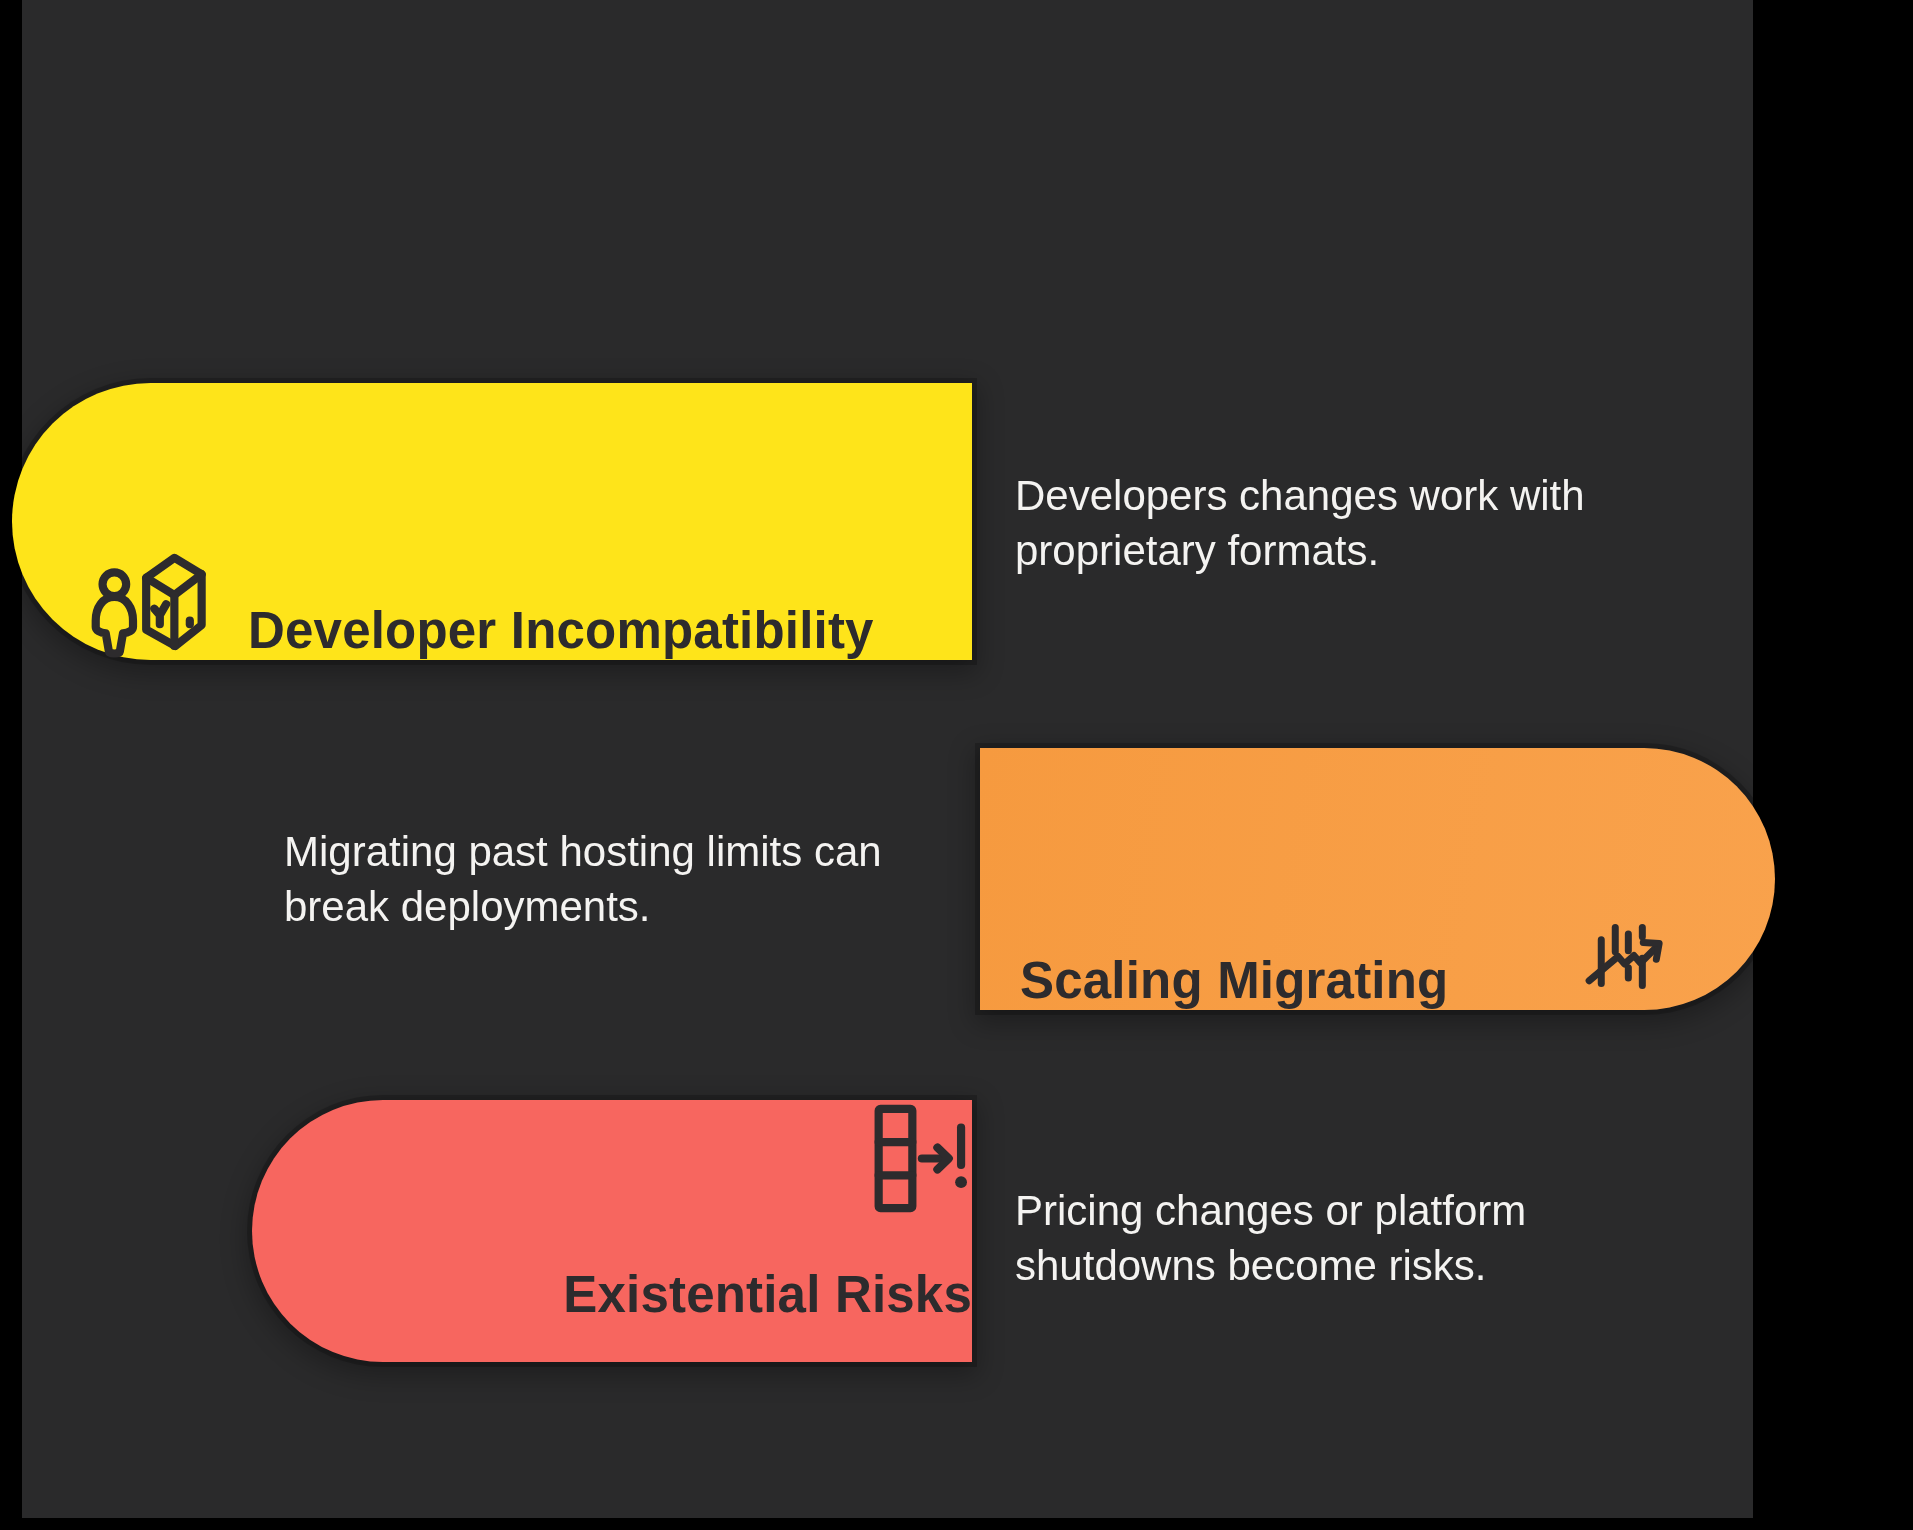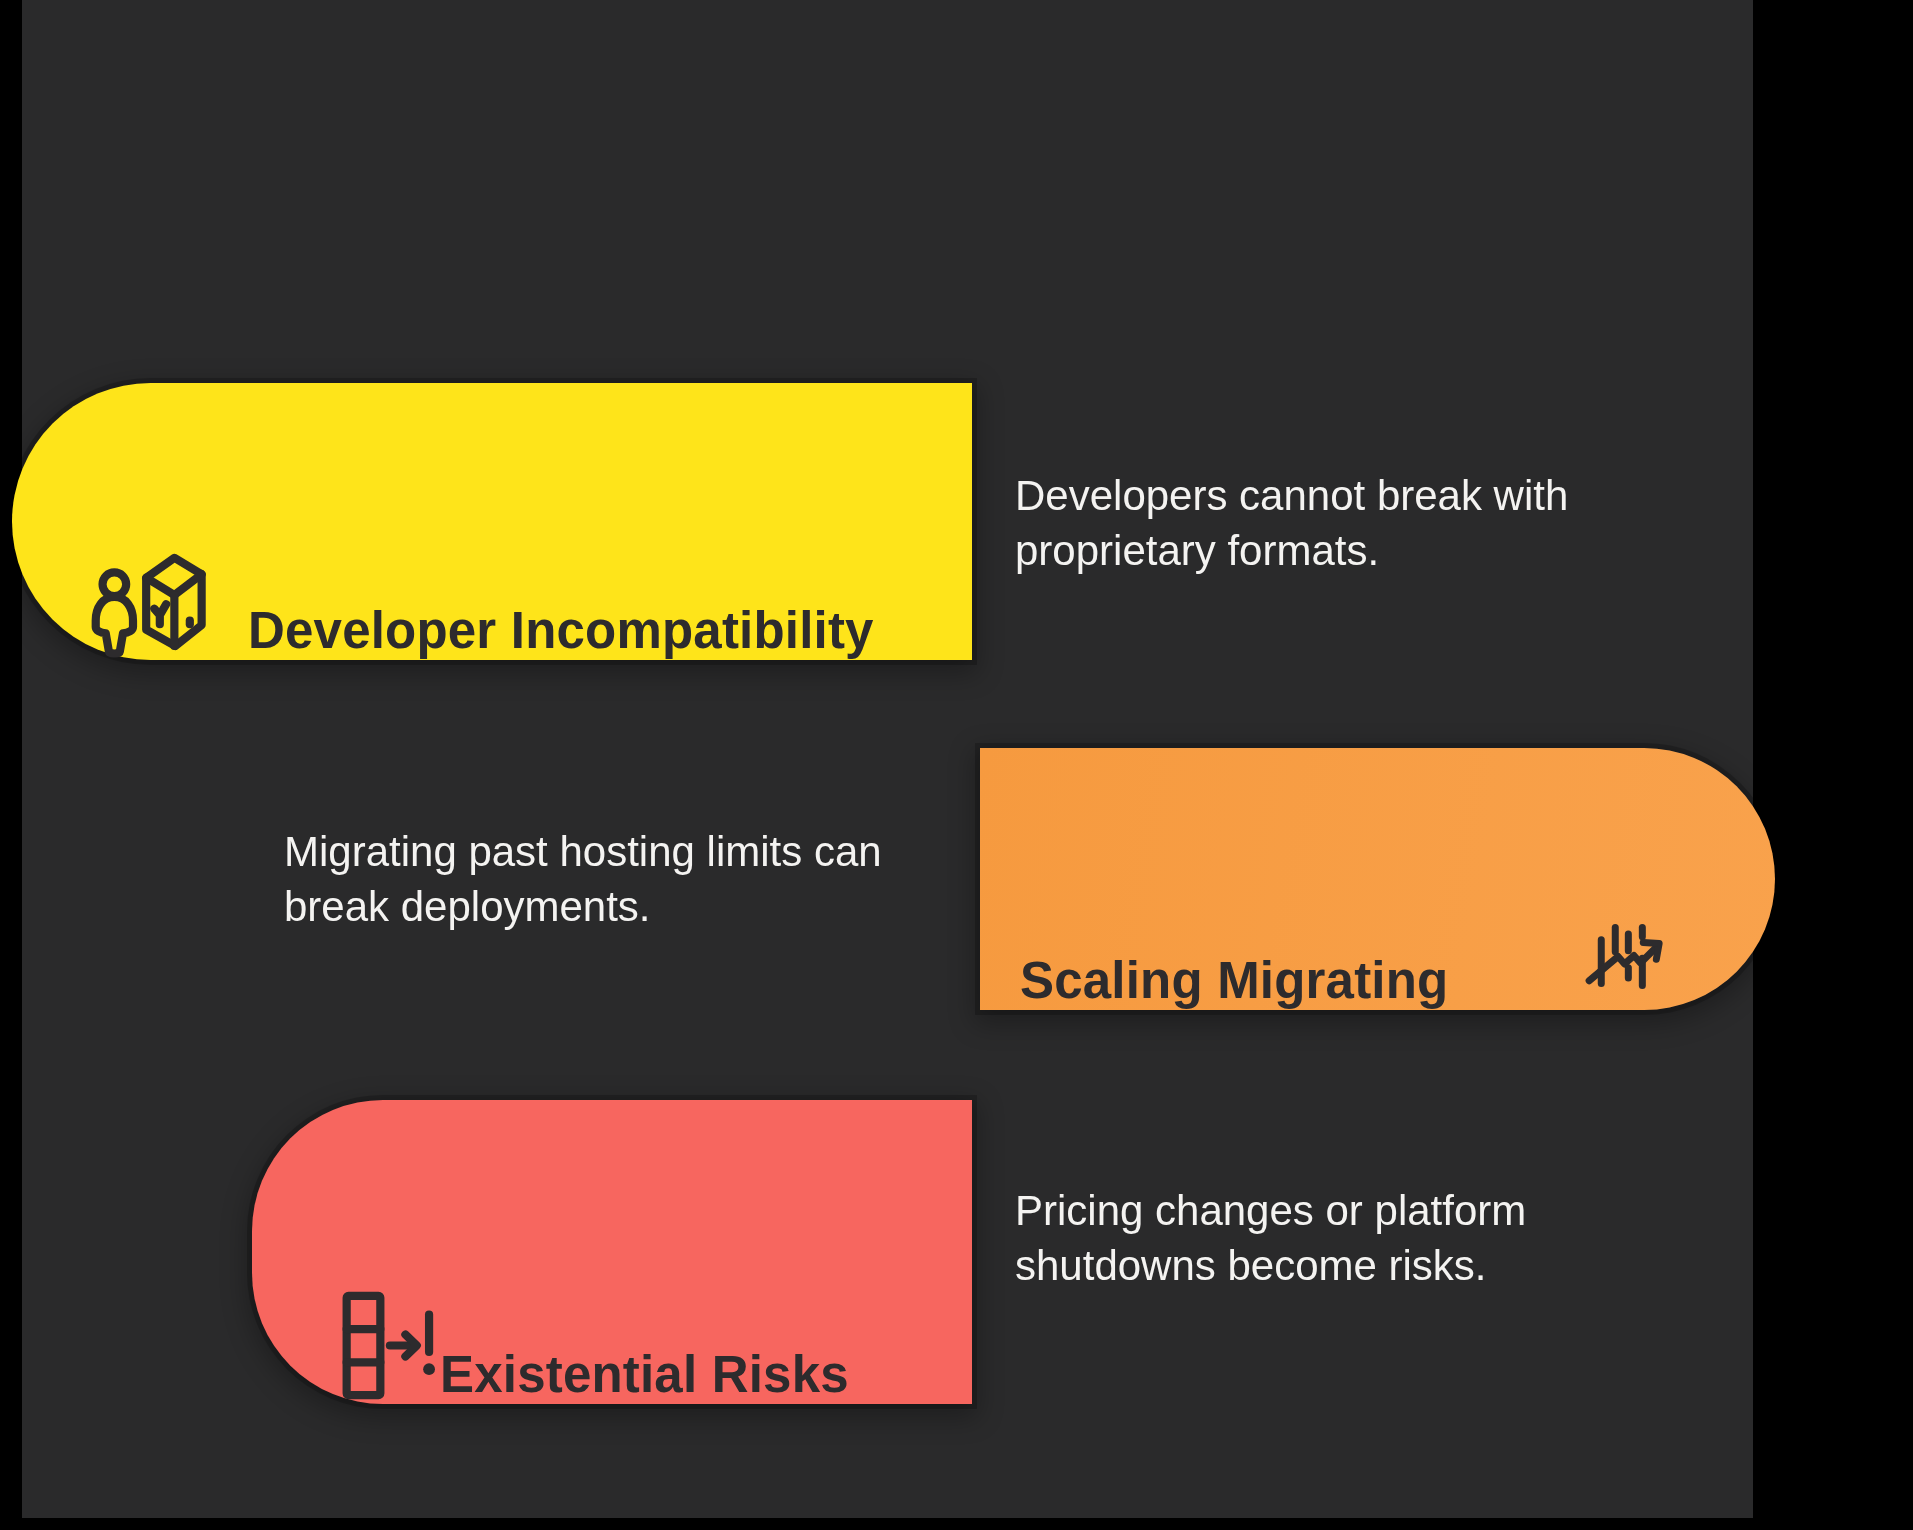--- a/index.html
+++ b/index.html
@@ -42,24 +42,24 @@
     padding-left:76px;box-sizing:border-box;gap:40px;
   }
   .card-orange{
     left:980px;top:748px;width:795px;height:262px;
     border-radius:0 131px 131px 0;
     background:linear-gradient(100deg,var(--card-orange,#F69A3F) 0%, #F9A24C 100%);
     padding-left:40px;padding-right:86px;box-sizing:border-box;
   }
   .card-orange svg{margin-left:auto;}
   .card-red{
-    left:252px;top:1100px;width:720px;height:304px;
+    left:252px;top:1100px;width:720px;height:262px;
     border-radius:131px 0 0 131px;
     background:var(--card-red,#F7665F);
-    padding-left:86px;box-sizing:border-box;
+    padding-left:86px;box-sizing:border-box;gap:48px;flex-direction:column;
   }
 
   .desc{
     position:absolute;
     color:var(--desc-text,#F4F3F1);
     font-size:42px;line-height:1.32;font-weight:400;
   }
   .desc-1{left:1015px;top:468px;width:640px;text-align:left;}
   .desc-2{right:979px;top:824px;width:650px;text-align:left;}
   .desc-3{left:1015px;top:1183px;width:640px;text-align:left;}
@@ -84,21 +84,21 @@
         <path d="M29 71 C16 71 8.5 83 8.5 97 L8.5 104 C8.5 108 13.5 110.5 19.5 111 L23 131 C23.5 134 34.5 134 35 131 L38.5 111 C44.5 110.5 49.5 108 49.5 104 L49.5 97 C49.5 83 42 71 29 71 Z"></path>
         <path d="M64 50 L95 28 L125 46 L125 102 L96 125 L64 107 Z"></path>
         <path d="M64 50 L95 69 L125 46"></path>
         <path d="M95 69 L95 125"></path>
         <path d="M73 84 L79 91 M86 79 L79 91 L79 101"></path>
         <path d="M112 97 L112 101"></path>
       </g>
     </svg>
     <span class="label">Developer Incompatibility</span>
   </div>
-  <div class="desc desc-1">Developers cannot break with proprietary formats.</div>
+  <div class="desc desc-1">Developers changes work with proprietary formats.</div>
 
   <div class="card card-orange">
     <span class="label">Scaling Migrating</span>
     <svg viewBox="0 0 120 100" width="112" height="94">
       <g class="icon-stroke-thin">
         <path d="M26 25 V72"></path>
         <path d="M41 12 V38"></path>
         <path d="M55 19 V37"></path>
         <path d="M55 55 V66"></path>
         <path d="M70 12 V22"></path>

